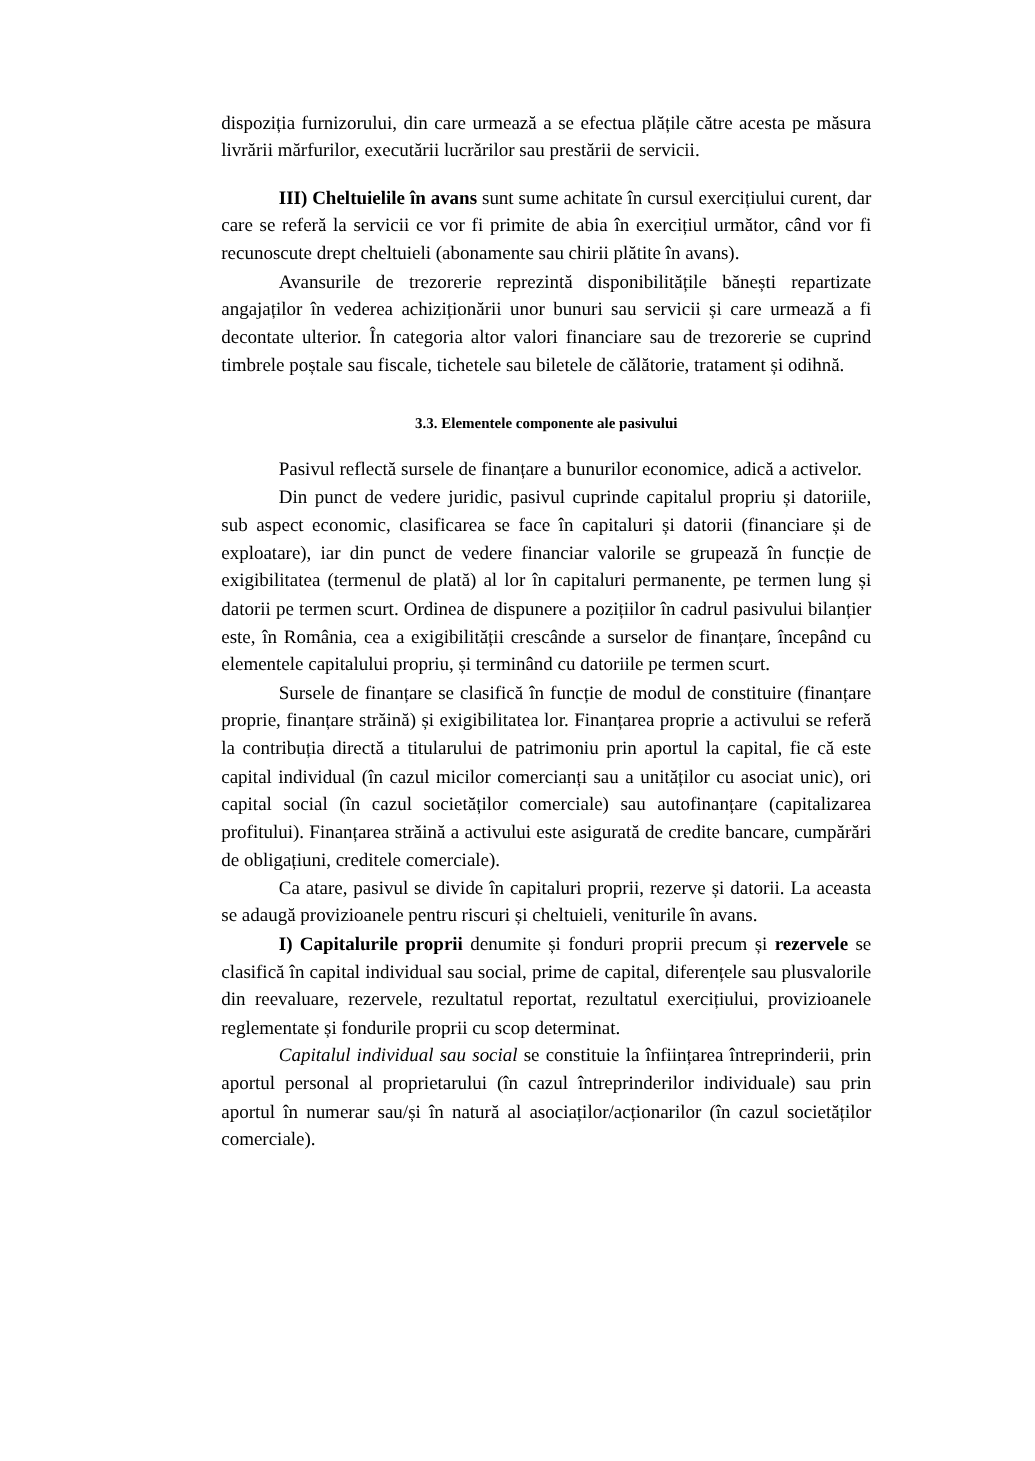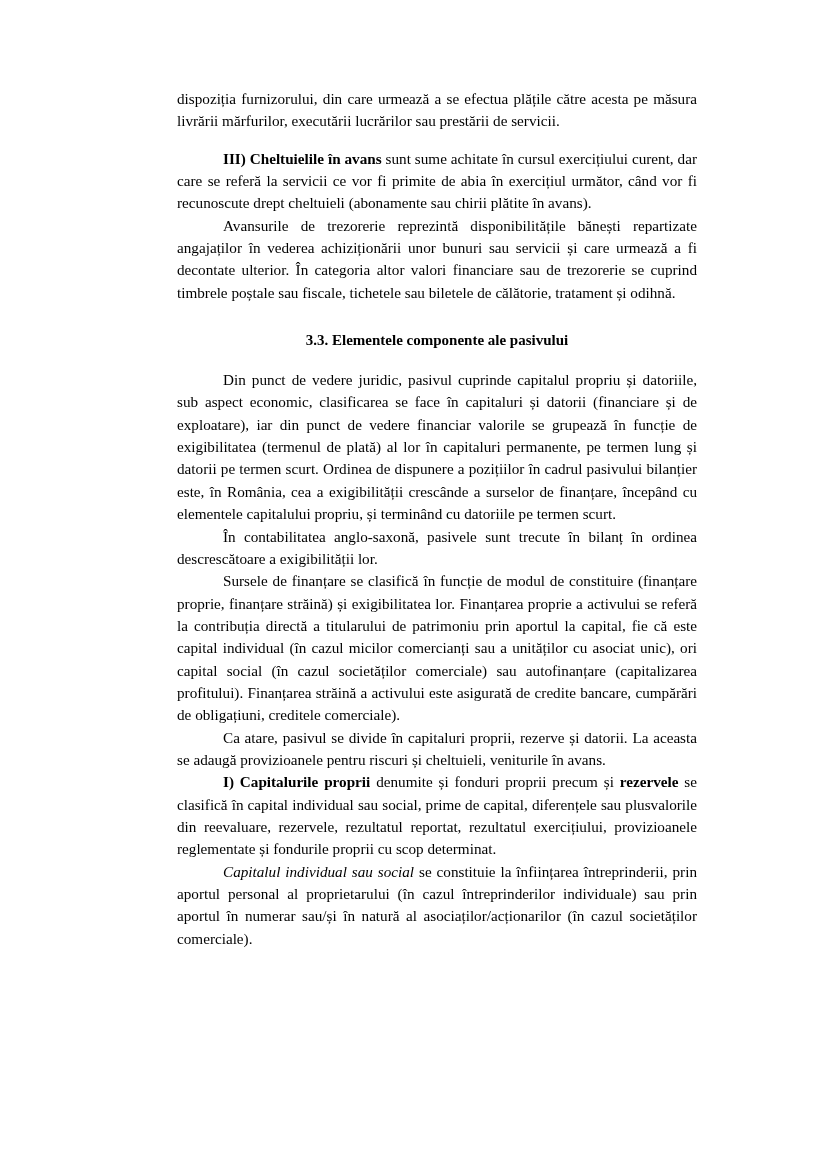--- a/index.html
+++ b/index.html
@@ -31,21 +31,21 @@
     text-justify: inter-word;
   }
   p {
     margin: 0;
     text-indent: 0;
   }
   p.ind {
     text-indent: 46px;
   }
   h2.section-heading {
-    font-size: 15px;
+    font-size: 12px;
     font-weight: bold;
     text-align: center;
     margin: 26px 0 18px 0;
     line-height: 1.4;
   }
   .gap-before {
     margin-top: 15px;
   }
   b, .bold {
     font-weight: bold;
@@ -61,24 +61,24 @@
   <div class="doc-body">
 
     <p><span>dispoziția furnizorului, din care urmează a se efectua plățile către acesta pe măsura livrării mărfurilor, executării lucrărilor sau prestării de servicii.</span></p>
 
     <p class="ind gap-before"><b>III) Cheltuielile în avans</b><span> sunt sume achitate în cursul exercițiului curent, dar care se referă la servicii ce vor fi primite de abia în exercițiul următor, când vor fi recunoscute drept cheltuieli (abonamente sau chirii plătite în avans).</span></p>
 
     <p class="ind"><span>Avansurile de trezorerie reprezintă disponibilitățile bănești repartizate angajaților în vederea achiziționării unor bunuri sau servicii și care urmează a fi decontate ulterior. În categoria altor valori financiare sau de trezorerie se cuprind timbrele poștale sau fiscale, tichetele sau biletele de călătorie, tratament și odihnă.</span></p>
 
     <h2 class="section-heading">3.3. Elementele componente ale pasivului</h2>
 
+    <p class="ind"><span>Pasivul reflectă sursele de finanțare a bunurilor economice, adică a activelor.</span></p>
 
     <p class="ind"><span>Din punct de vedere juridic, pasivul cuprinde capitalul propriu și datoriile, sub aspect economic, clasificarea se face în capitaluri și datorii (financiare și de exploatare), iar din punct de vedere financiar valorile se grupează în funcție de exigibilitatea (termenul de plată) al lor în capitaluri permanente, pe termen lung și datorii pe termen scurt. Ordinea de dispunere a pozițiilor în cadrul pasivului bilanțier este, în România, cea a exigibilității crescânde a surselor de finanțare, începând cu elementele capitalului propriu, și terminând cu datoriile pe termen scurt.</span></p>
 
-    <p class="ind"><span>În contabilitatea anglo-saxonă, pasivele sunt trecute în bilanț în ordinea descrescătoare a exigibilității lor.</span></p>
 
     <p class="ind"><span>Sursele de finanțare se clasifică în funcție de modul de constituire (finanțare proprie, finanțare străină) și exigibilitatea lor. Finanțarea proprie a activului se referă la contribuția directă a titularului de patrimoniu prin aportul la capital, fie că este capital individual (în cazul micilor comercianți sau a unităților cu asociat unic), ori capital social (în cazul societăților comerciale) sau autofinanțare (capitalizarea profitului). Finanțarea străină a activului este asigurată de credite bancare, cumpărări de obligațiuni, creditele comerciale).</span></p>
 
     <p class="ind"><span>Ca atare, pasivul se divide în capitaluri proprii, rezerve și datorii. La aceasta se adaugă provizioanele pentru riscuri și cheltuieli, veniturile în avans.</span></p>
 
     <p class="ind"><b>I) Capitalurile proprii</b><span> denumite și fonduri proprii precum și </span><b>rezervele</b><span> se clasifică în capital individual sau social, prime de capital, diferențele sau plusvalorile din reevaluare, rezervele, rezultatul reportat, rezultatul exercițiului, provizioanele reglementate și fondurile proprii cu scop determinat.</span></p>
 
     <p class="ind"><i>Capitalul individual sau social</i><span> se constituie la înființarea întreprinderii, prin aportul personal al proprietarului (în cazul întreprinderilor individuale) sau prin aportul în numerar sau/și în natură al asociaților/acționarilor (în cazul societăților comerciale).</span></p>
 
 

